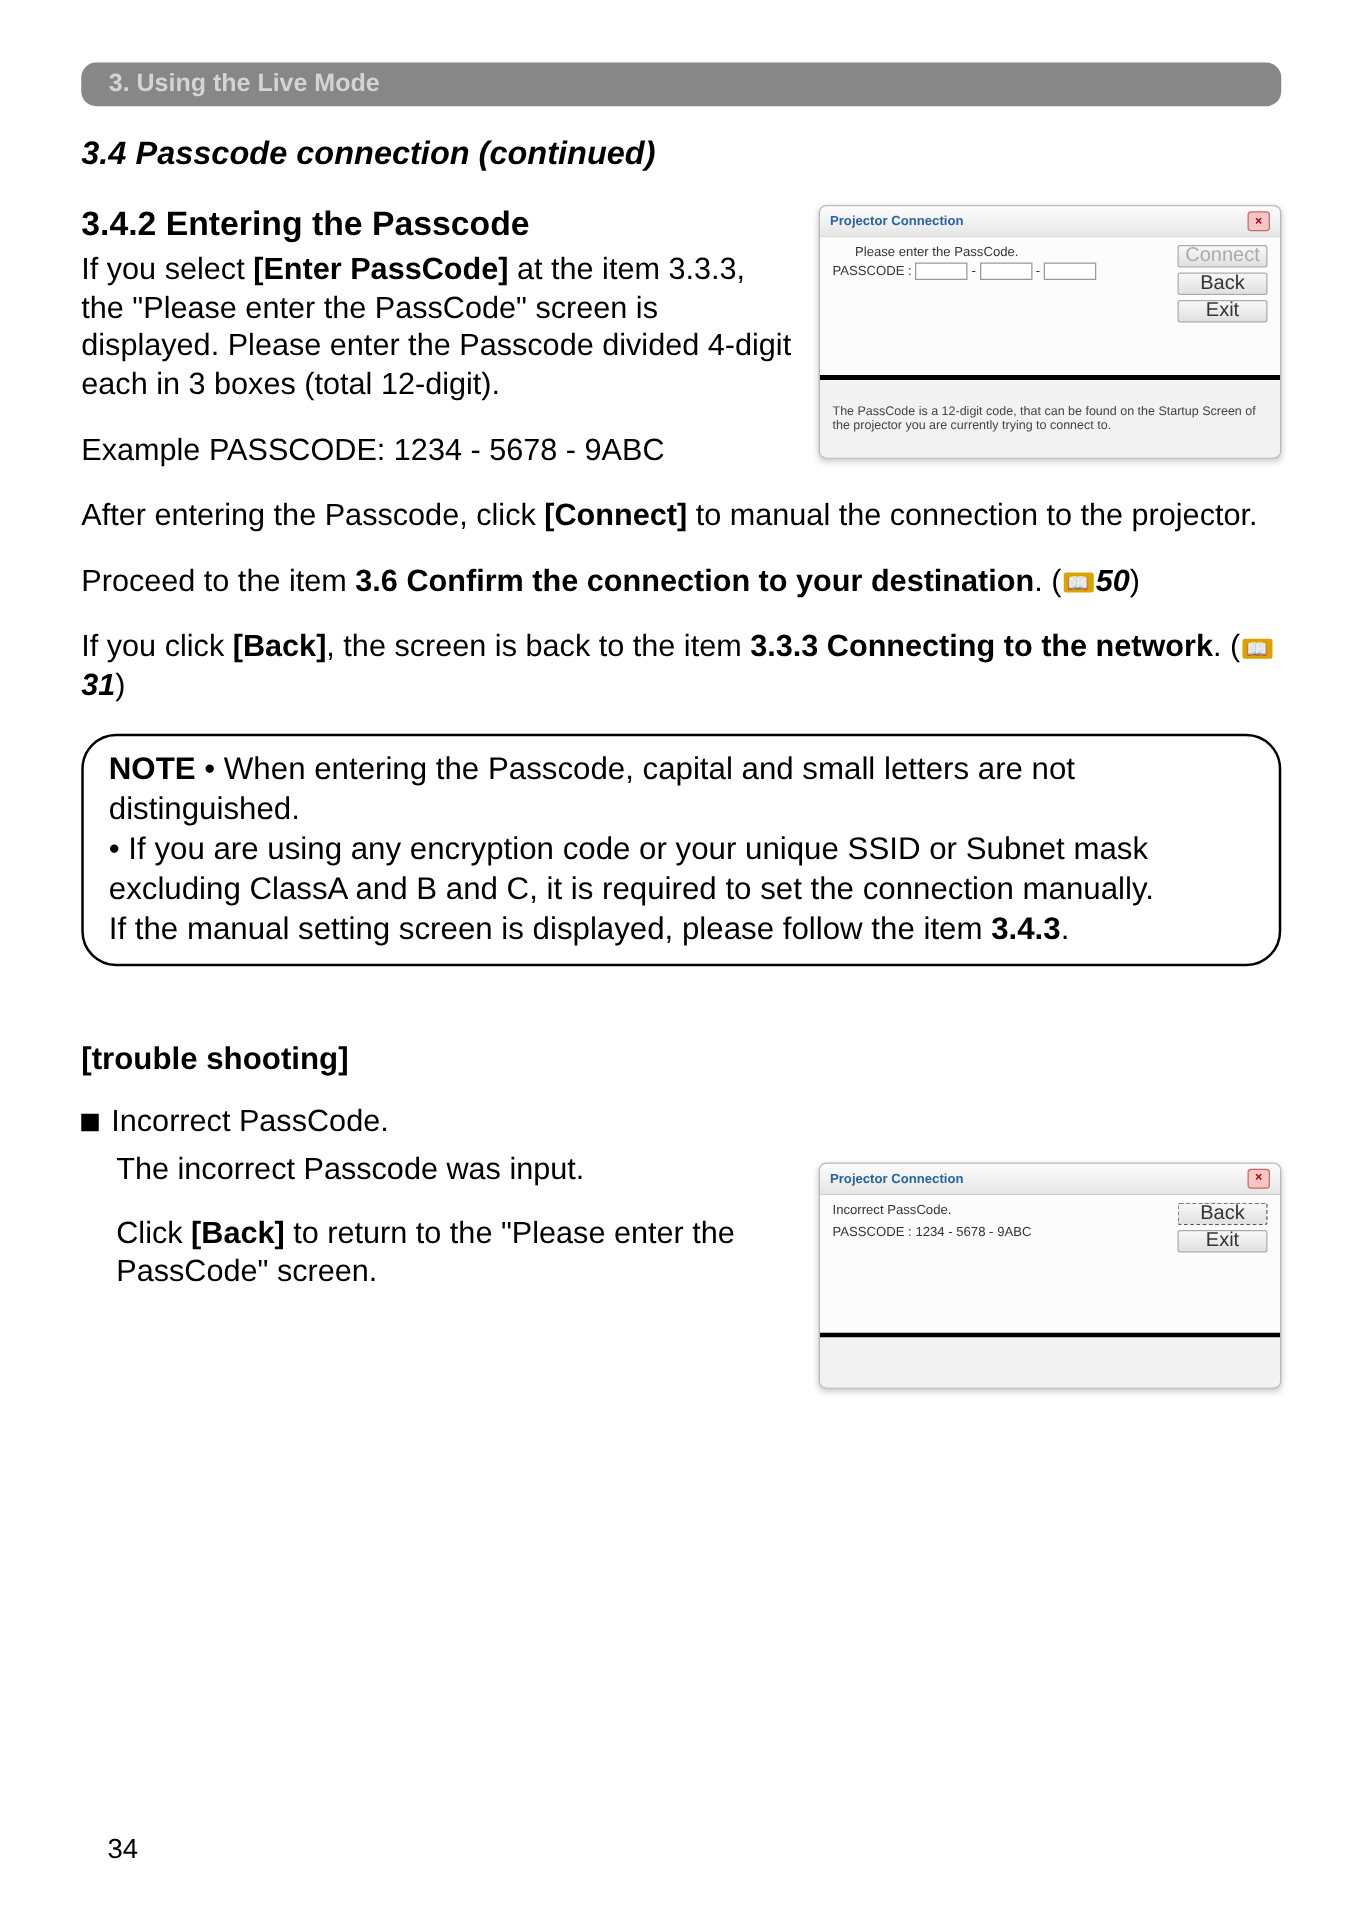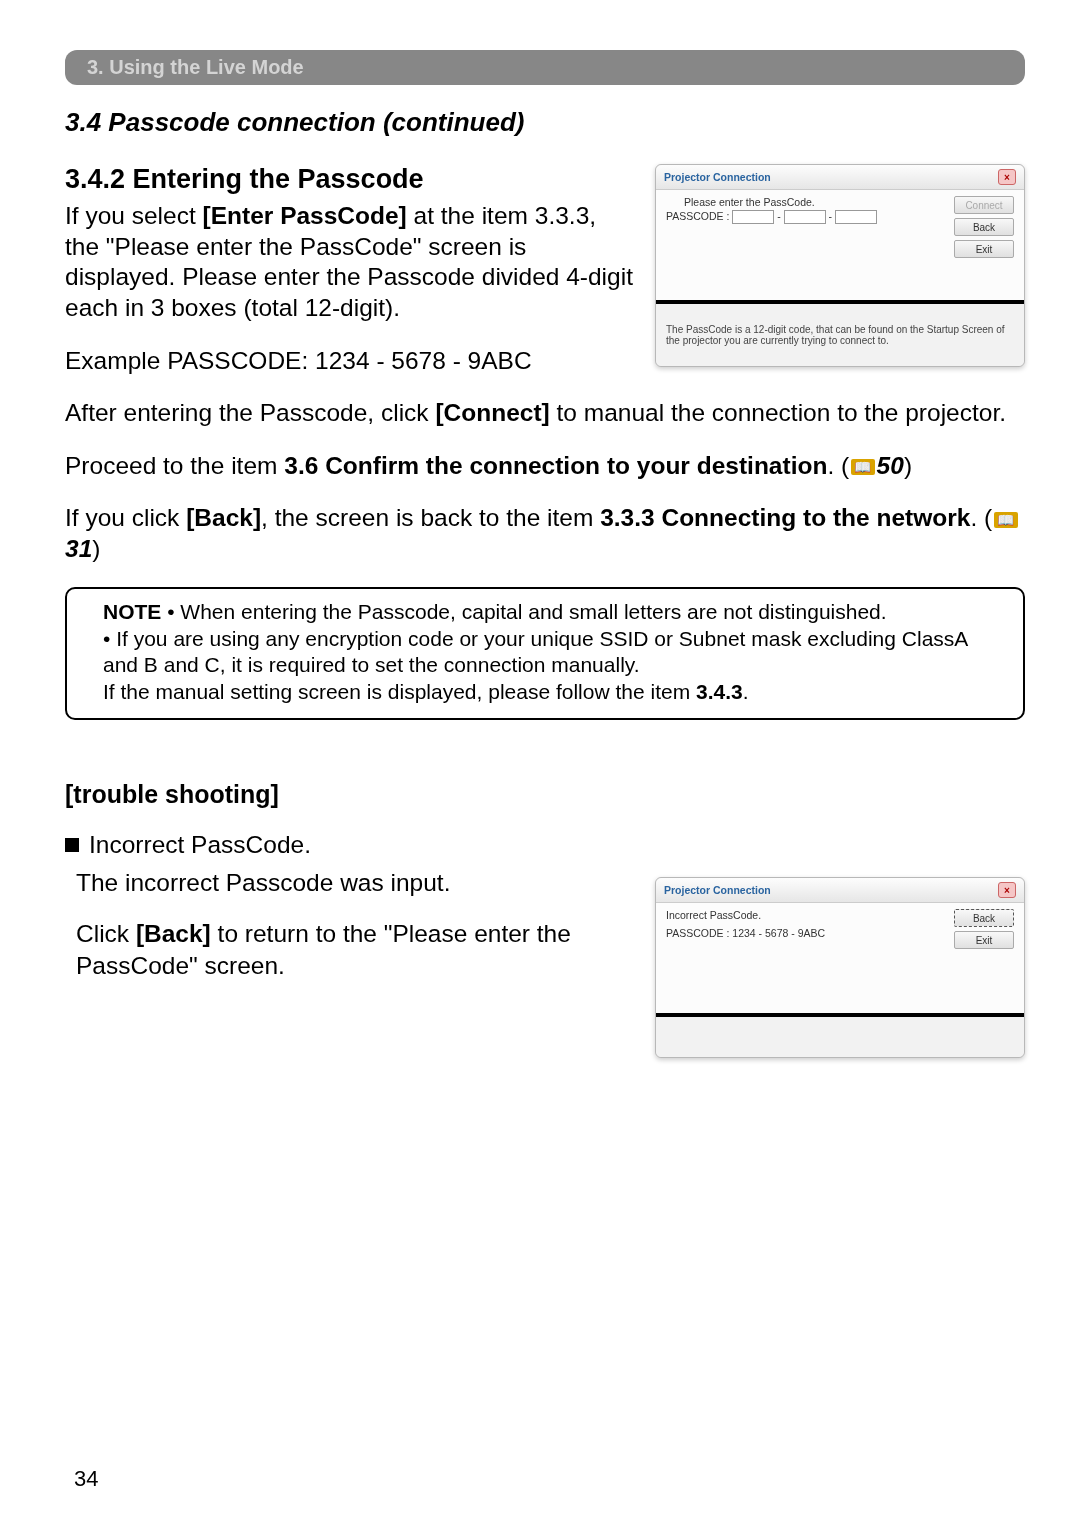--- a/index.html
+++ b/index.html
@@ -39,23 +39,23 @@
   }
   .body-p {
     font-size: 24.5px;
     line-height: 1.25;
     margin-bottom: 22px;
   }
   .body-p b { font-weight: 700; }
   .small-ref { font-weight: 700; font-style: italic; }
   .note-box {
     border: 2px solid #000;
-    border-radius: 10px;
-    padding: 10px 36px 12px;
-    font-size: 21px;
+    border-radius: 28px;
+    padding: 10px 20px 12px;
+    font-size: 25px;
     line-height: 1.28;
     margin-top: 8px;
   }
   .note-label { font-weight: 900; }
   .ts-head {
     font-weight: 700;
     font-size: 25px;
     margin-top: 60px;
     margin-bottom: 22px;
   }
@@ -66,27 +66,27 @@
     margin-bottom: 8px;
   }
   .bullet-sq {
     width: 14px; height: 14px;
     background: #000;
     margin-right: 10px;
   }
   .indent-p {
     font-size: 24.5px;
     line-height: 1.28;
-    margin-left: 11px;
+    margin-left: 28px;
     margin-bottom: 20px;
   }
   .page-num {
     position: absolute;
     bottom: 40px;
-    left: 74px;
+    left: 86px;
     font-size: 22px;
   }
   .book-icon {
     display: inline-block;
     background: #d9a300;
     color: #fff;
     font-size: 14px;
     padding: 1px 3px;
     border-radius: 2px;
     vertical-align: middle;
@@ -131,23 +131,23 @@
     padding: 6px 10px 8px;
     display: flex;
     min-height: 110px;
   }
   .dlg-body-main { flex: 1; }
   .dlg-btns { display: flex; flex-direction: column; gap: 4px; margin-left: 10px; align-items: flex-end; }
   .dlg-btn {
     border: 1px solid #aaa;
     background: linear-gradient(#f8f8f8,#e0e0e0);
     border-radius: 2px;
-    width: 60px;
+    width: 72px;
     height: 18px;
-    font-size: 10px;
+    font-size: 16px;
     display: flex; align-items: center; justify-content: center;
     color: #333;
   }
   .dlg-btn.disabled { color: #aaa; }
   .dlg-btn.focus { border: 1px dashed #555; }
   .dlg-foot {
     border-top: 4px solid #000000;
     padding: 20px 10px;
     font-size: 10px;
     color: #444;

